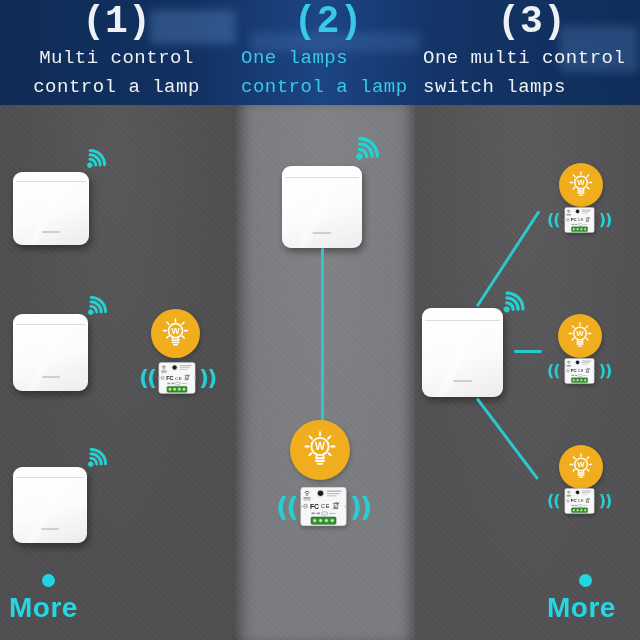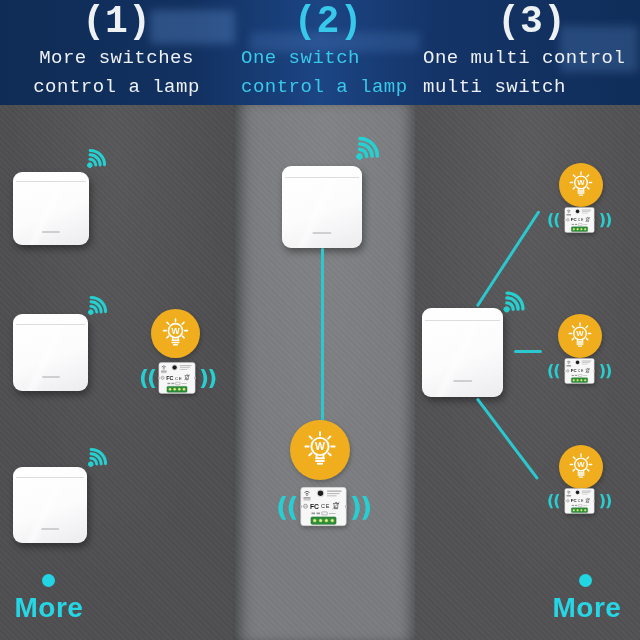--- a/index.html
+++ b/index.html
@@ -46,21 +46,21 @@
   .wifi{position:absolute;color:#26d0d0;}
   .lamp{position:absolute;filter:drop-shadow(1px 2px 2px rgba(0,0,0,.25));}
   .line{position:absolute;background:#2bc9cf;border-radius:2px;}
   .receiver{position:absolute;display:flex;align-items:center;}
   .bracket{font-family:"DejaVu Sans",sans-serif;font-weight:bold;color:#27cfd2;
            letter-spacing:-2px;line-height:1;}
   .module{filter:drop-shadow(1px 2px 2px rgba(0,0,0,.3));margin:0 3px;}
 
   
   .more-dot{position:absolute;width:13px;height:13px;border-radius:50%;background:#22d5e3;}
-  .more{position:absolute;width:80px;text-align:center;font-size:28px;font-weight:bold;
+  .more{position:absolute;width:80px;font-size:28px;font-weight:bold;
         color:#27d6e4;letter-spacing:.5px;}
 </style>
 </head>
 <body>
 
 <div class="stage">
 
   <svg width="0" height="0" style="position:absolute" aria-hidden="true">
     <defs>
       <symbol id="sym-wifi" viewBox="0 0 32 32">
@@ -141,32 +141,32 @@
     </defs>
   </svg>
 
   <div class="header">
     <div class="streak s1"></div>
     <div class="streak s2"></div>
     <div class="streak s3"></div>
 
     <div class="hcol hc1">
       <div class="hnum">(1)</div>
-      <div class="hline">More switches</div>
+      <div class="hline">Multi control</div>
       <div class="hline">control a lamp</div>
     </div>
     <div class="hcol hc2">
       <div class="hnum">(2)</div>
-      <div class="hline">One switch</div>
+      <div class="hline">One lamps</div>
       <div class="hline">control a lamp</div>
     </div>
     <div class="hcol hc3">
       <div class="hnum">(3)</div>
       <div class="hline">One multi control</div>
-      <div class="hline">multi switch</div>
+      <div class="hline">switch lamps</div>
     </div>
   </div>
 
   <div class="panel p1">
       <div class="tex"></div>
     </div>
   <div class="panel p2">
       <div class="tex"></div>
     </div>
   <div class="panel p3">

